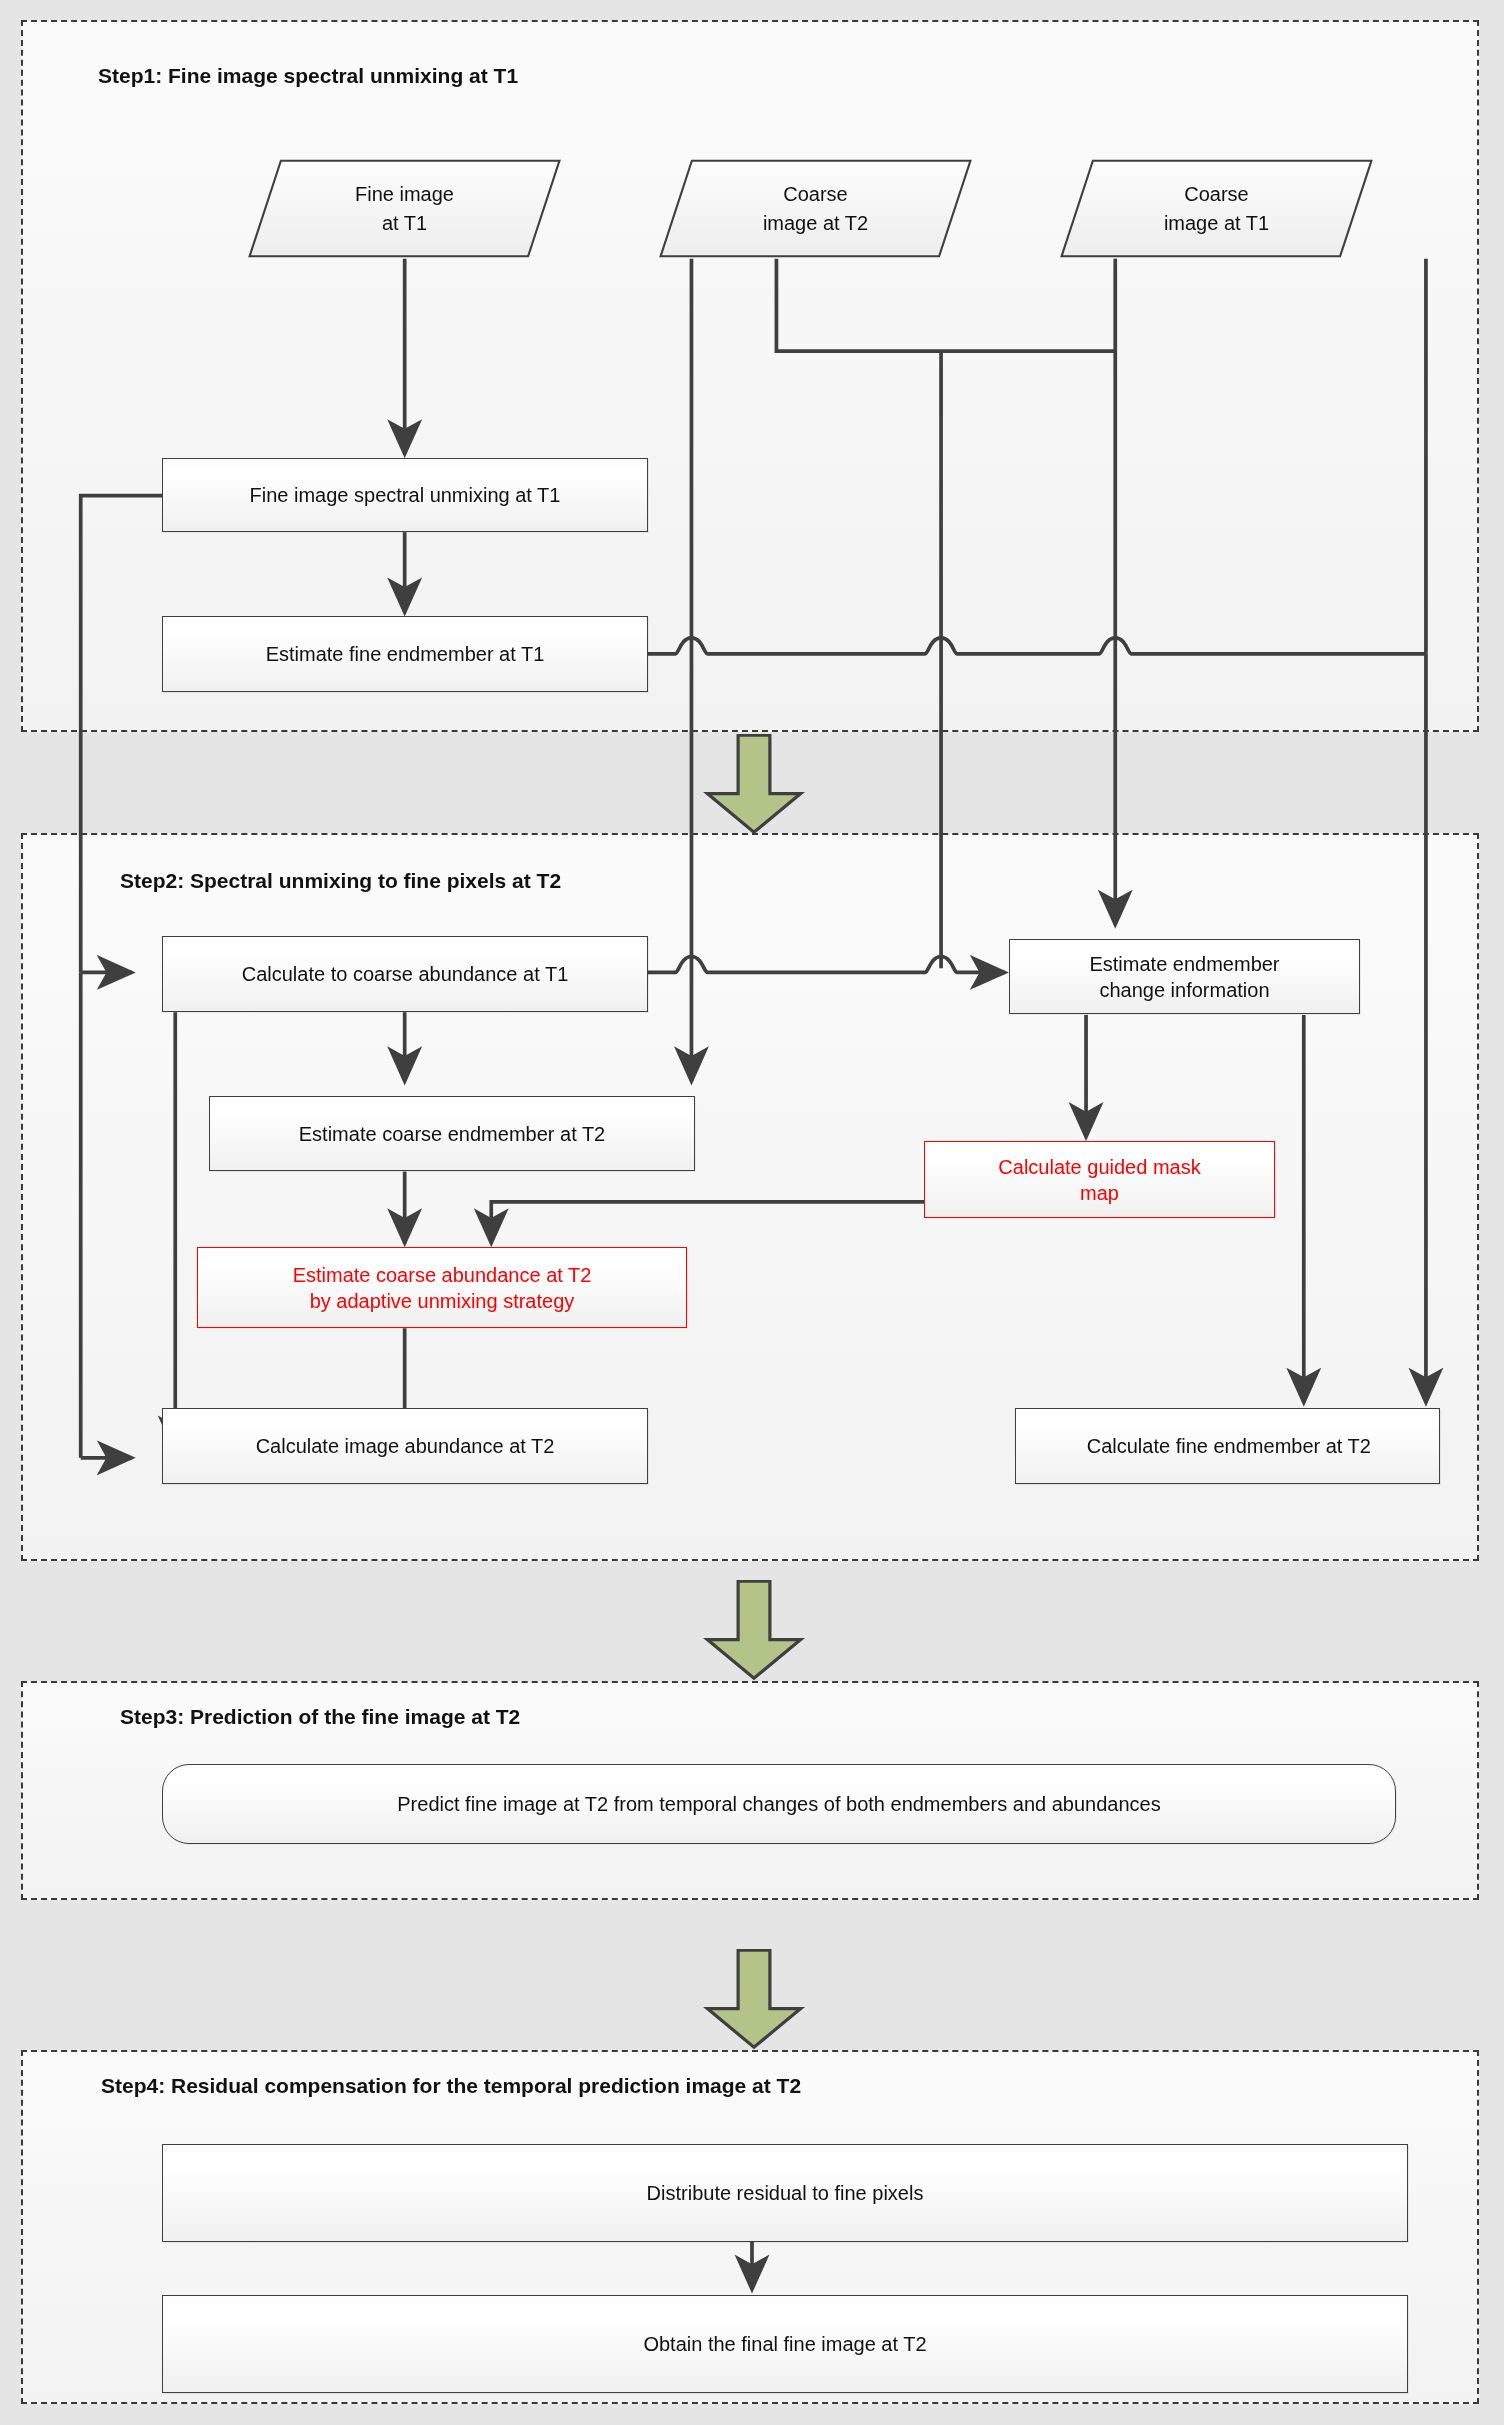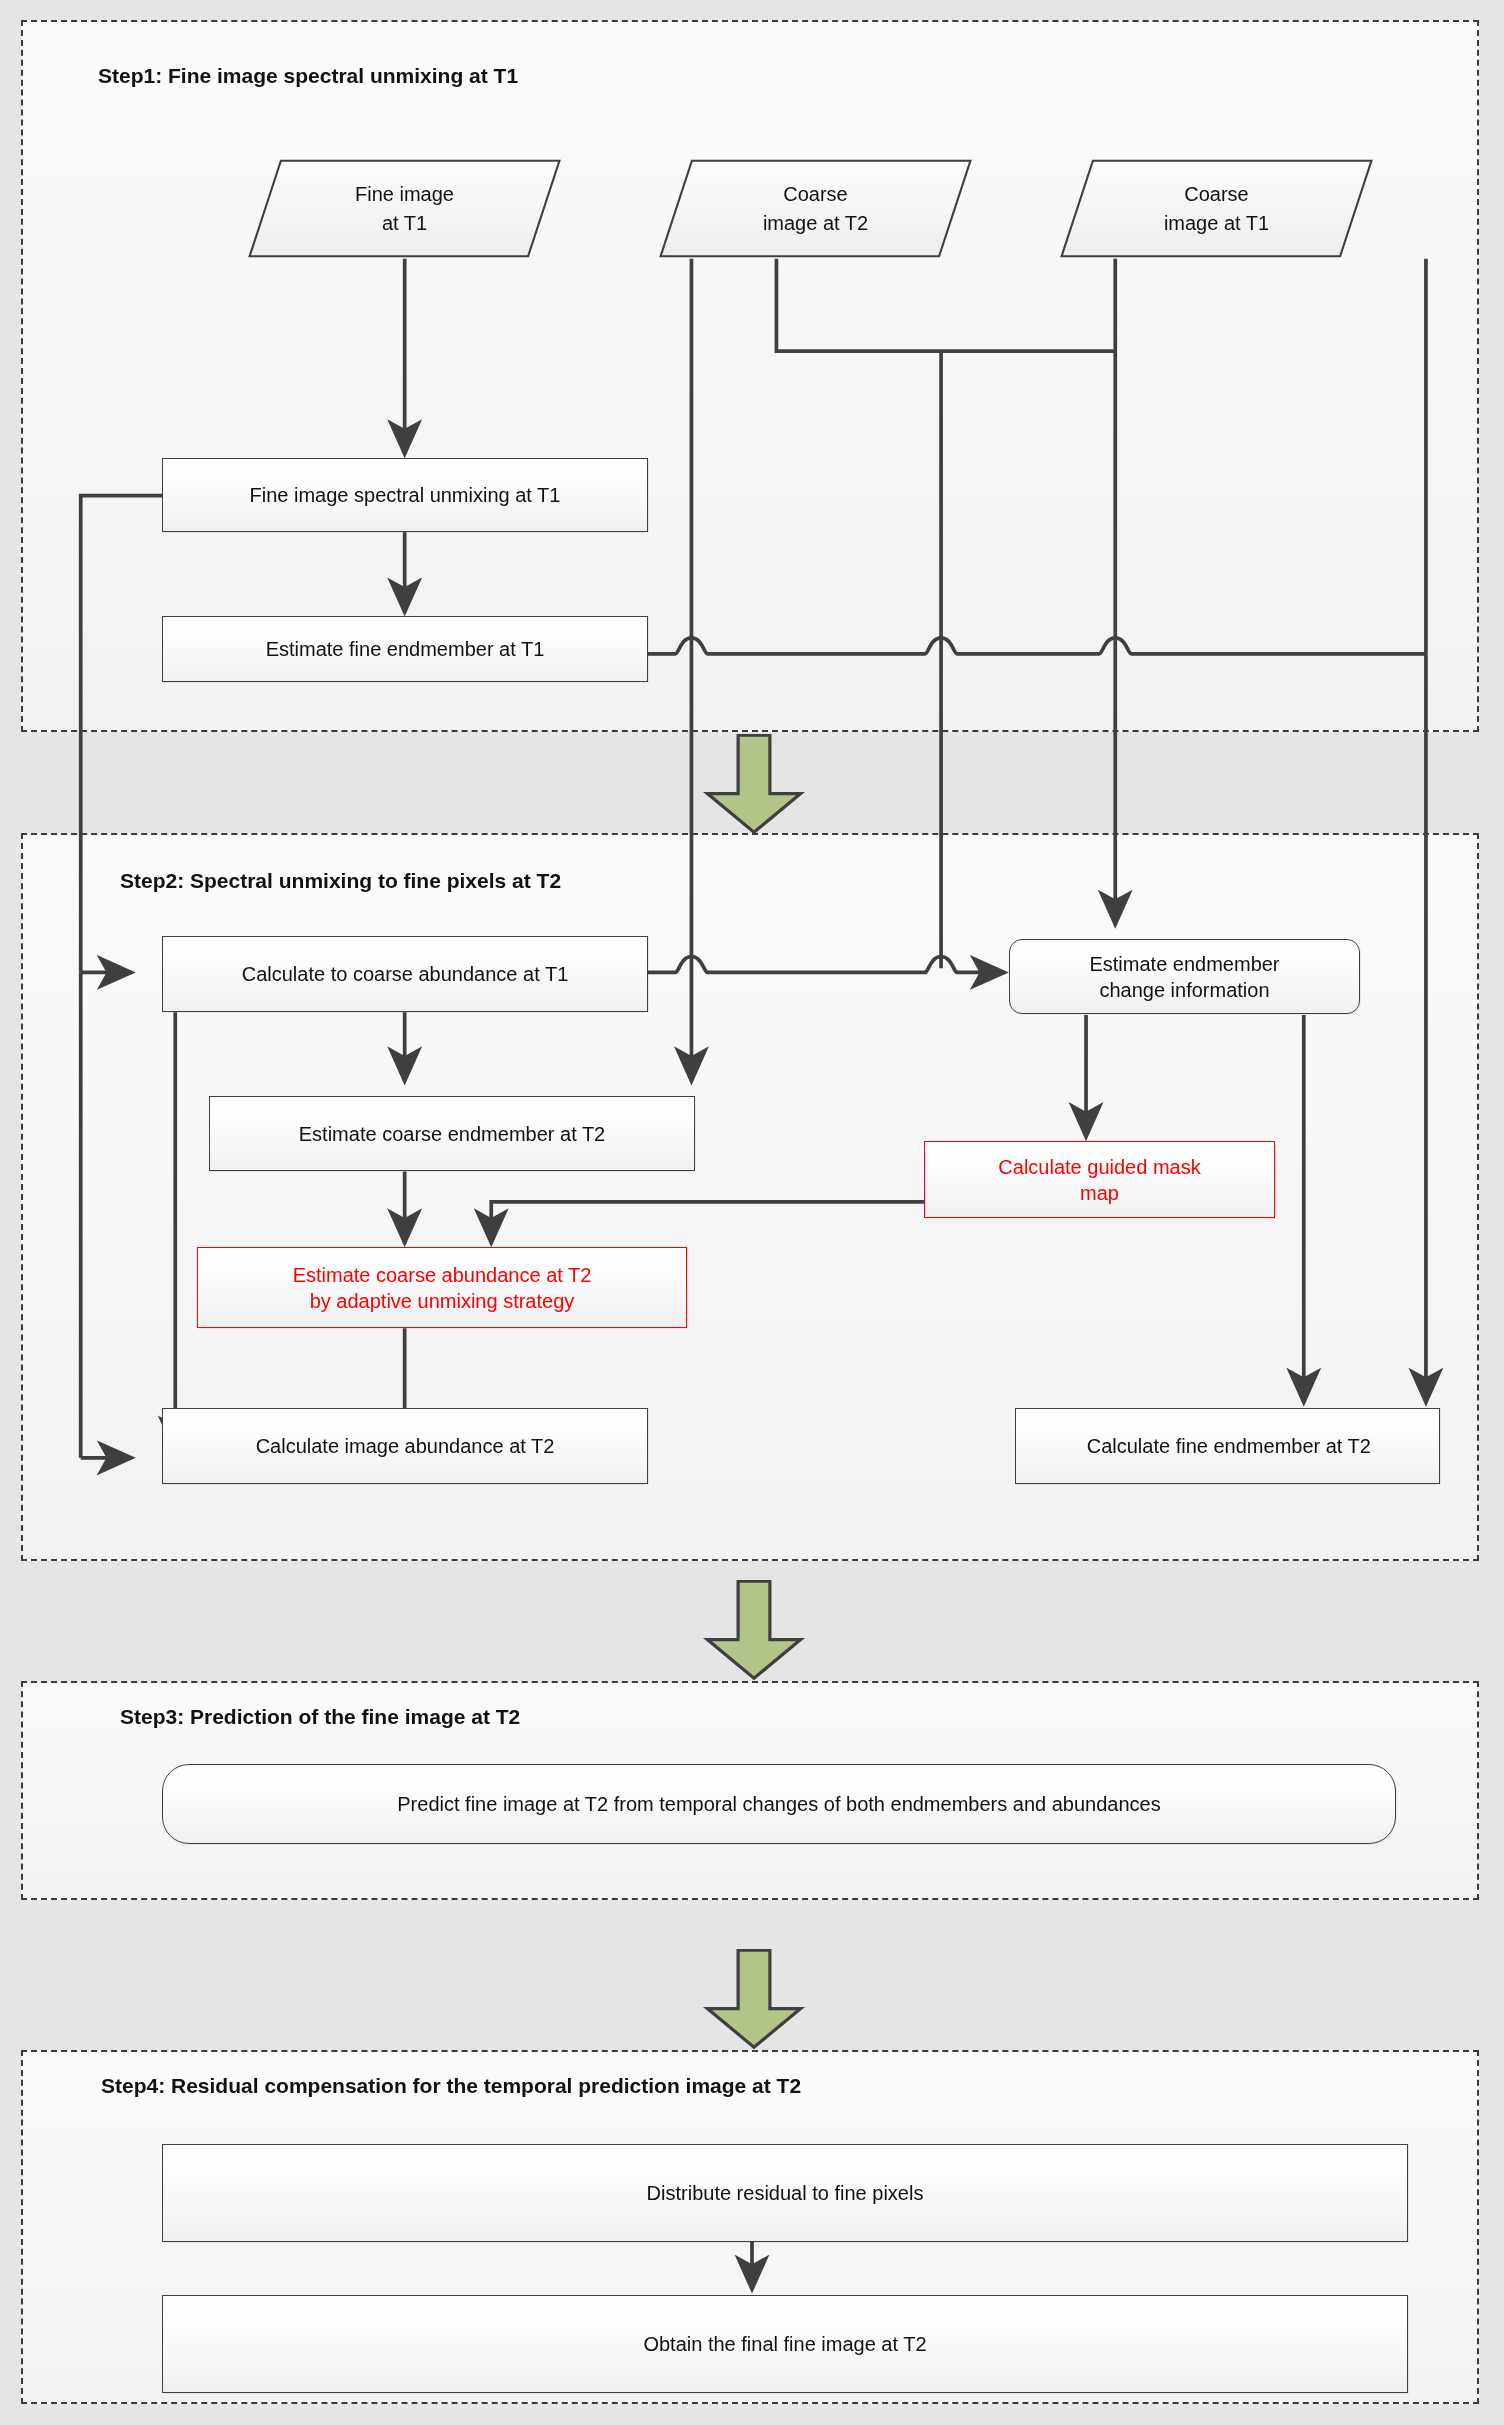--- a/index.html
+++ b/index.html
@@ -186,29 +186,29 @@
         </defs>
     </svg>
     <div class="ptext" style="font-size:20px;white-space:pre-line;">Coarse
 image at T1</div>
   </div>
 
   <div class="node" style="left:162px;top:458px;width:486px;height:74px;font-size:20px;">
     <span>Fine image spectral unmixing at T1</span>
   </div>
 
-  <div class="node" style="left:162px;top:616px;width:486px;height:66px;font-size:20px;text-align:center;">
+  <div class="node" style="left:162px;top:616px;width:486px;height:76px;font-size:20px;text-align:center;">
     <span>Estimate fine endmember at T1</span>
   </div>
 
   <div class="node" style="left:162px;top:936px;width:486px;height:76px;font-size:20px;">
     <span>Calculate to coarse abundance at T1</span>
   </div>
 
-  <div class="node" style="left:1009px;top:939px;width:351px;height:75px;font-size:20px;white-space:pre-line;border-radius:13px;">
+  <div class="node" style="left:1009px;top:939px;width:351px;height:75px;font-size:20px;white-space:pre-line;">
     <span style="white-space:pre-line;">Estimate endmember
 change information</span>
   </div>
 
   <div class="node" style="left:209px;top:1096px;width:486px;height:75px;font-size:20px;">
     <span>Estimate coarse endmember at T2</span>
   </div>
 
   <div class="node red" style="left:924px;top:1141px;width:351px;height:77px;font-size:20px;white-space:pre-line;">
     <span style="white-space:pre-line;">Calculate guided mask

